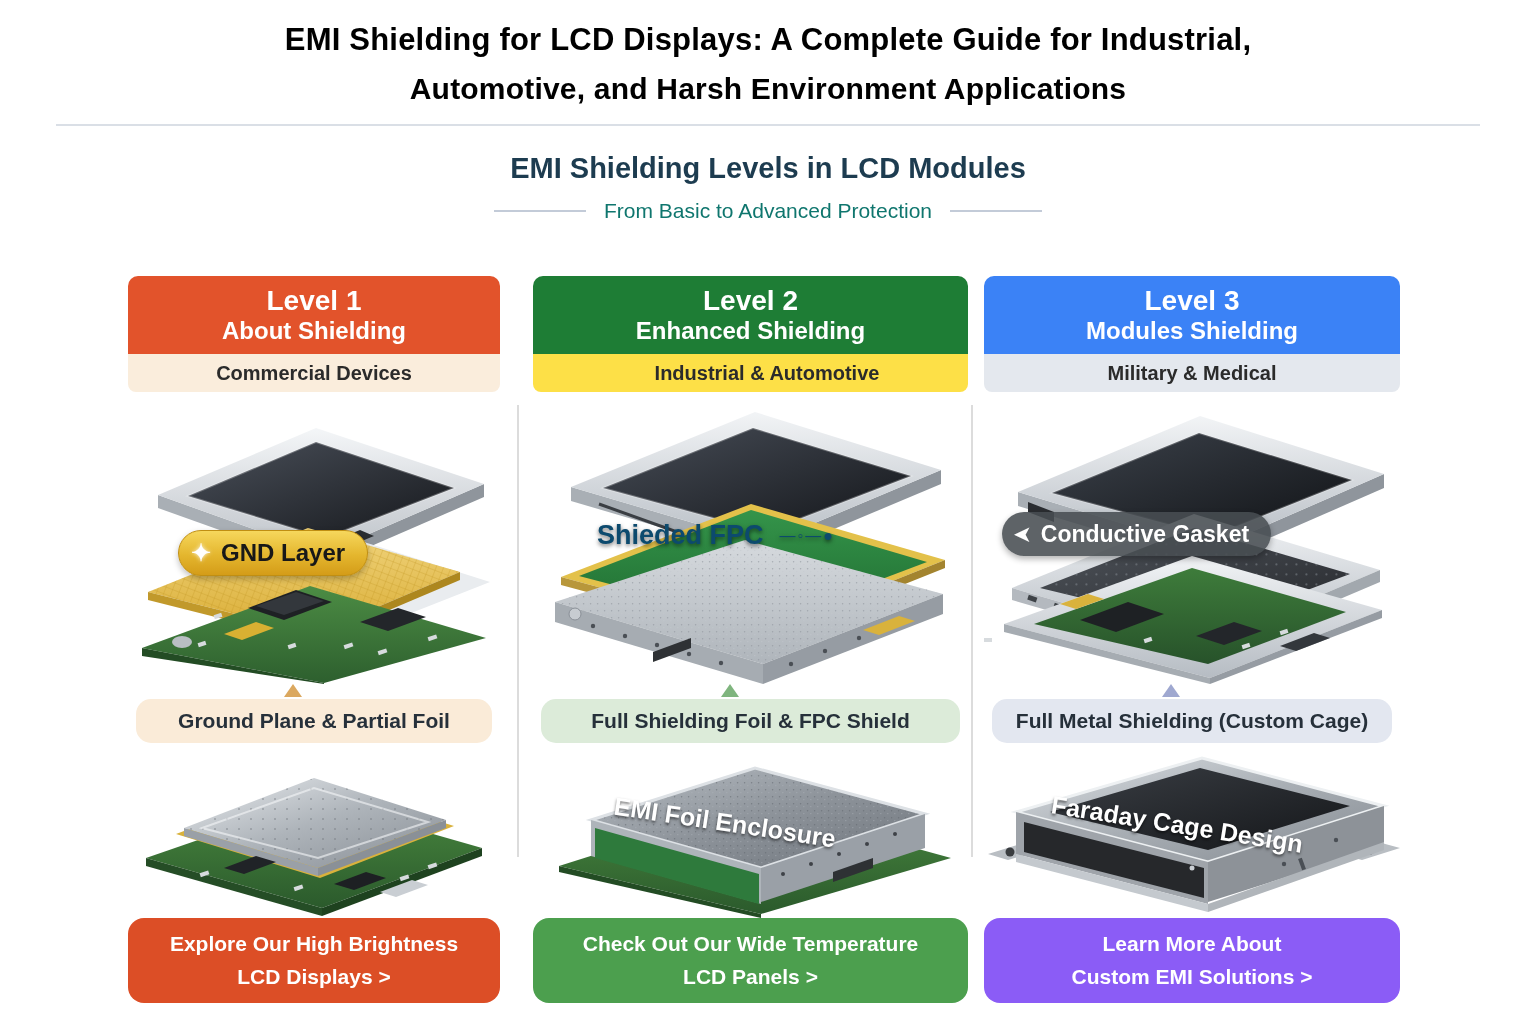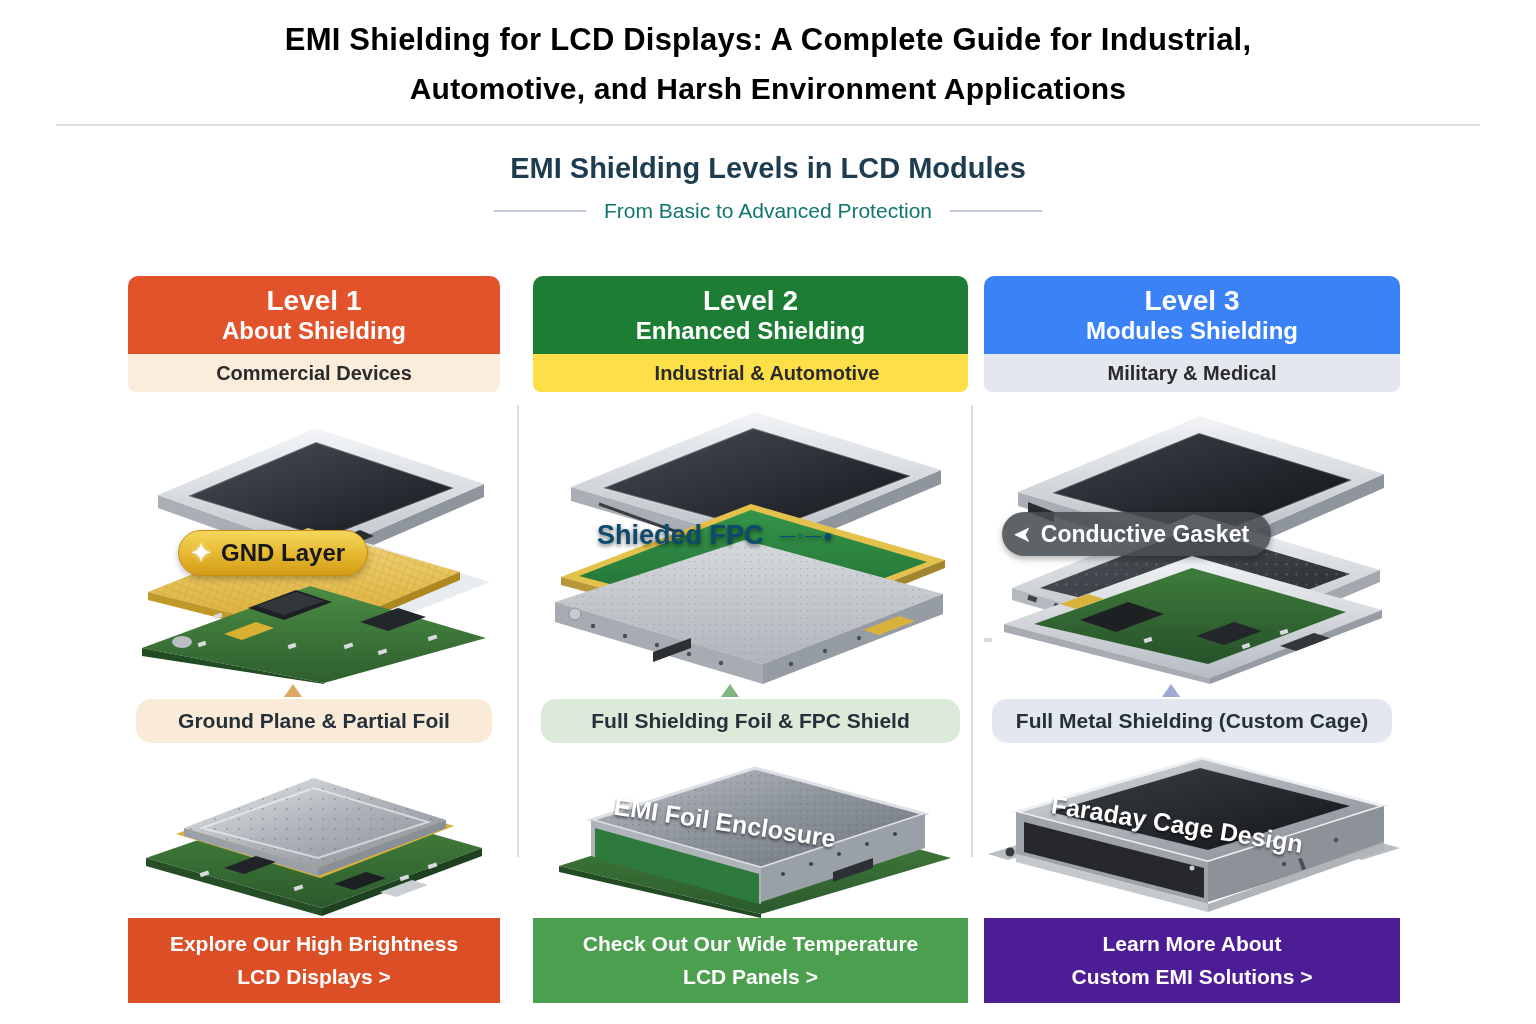--- a/index.html
+++ b/index.html
@@ -44,25 +44,25 @@
     border-bottom:13px solid #999;margin-left:calc(50% - 30px);}
   .c1 .tri{border-bottom-color:#DBA85F;}
   .c2 .tri{border-bottom-color:#7FB57E;}
   .c3 .tri{border-bottom-color:#9FA8D0;}
   .caption-box{margin:2px 8px 0 8px;height:44px;border-radius:15px;display:flex;align-items:center;
     justify-content:center;font-size:21px;font-weight:bold;color:#26303A;}
   .c1 .caption-box{background:#FAEBD8;}
   .c2 .caption-box{background:#DCEBD9;}
   .c3 .caption-box{background:#E3E7F0;}
   
-  .cta{height:85px;border-radius:0;display:flex;flex-direction:column;align-items:center;
+  .cta{height:85px;border-radius:16px;display:flex;flex-direction:column;align-items:center;
     justify-content:center;color:#fff;font-weight:bold;font-size:21px;line-height:1.55;cursor:pointer;}
   .c1 .cta{background:#DC4E26;}
   .c2 .cta{background:#4C9F4E;}
-  .c3 .cta{background:#4c1d95;}
+  .c3 .cta{background:#8b5cf6;}
   
   .divider{position:absolute;top:405px;height:452px;width:2px;background:#DCDCDC;}
   .divider-a{left:517px;} .divider-b{left:971px;}
   
   .gnd-pill{position:absolute;left:50px;top:138px;height:44px;padding:0 22px 0 12px;border-radius:24px;
     background:linear-gradient(180deg,#F6D75C 0%,#E4B62E 55%,#D49C18 100%);
     border:1px solid #C08E12;box-shadow:0 3px 6px rgba(0,0,0,.25);
     display:flex;align-items:center;gap:10px;font-size:24px;font-weight:bold;color:#181818;}
   .gnd-pill .star{color:#ffffff;font-size:24px;text-shadow:0 0 4px rgba(255,255,255,.9);}
   .fpc-label{position:absolute;left:64px;top:128px;display:flex;align-items:center;gap:16px;

